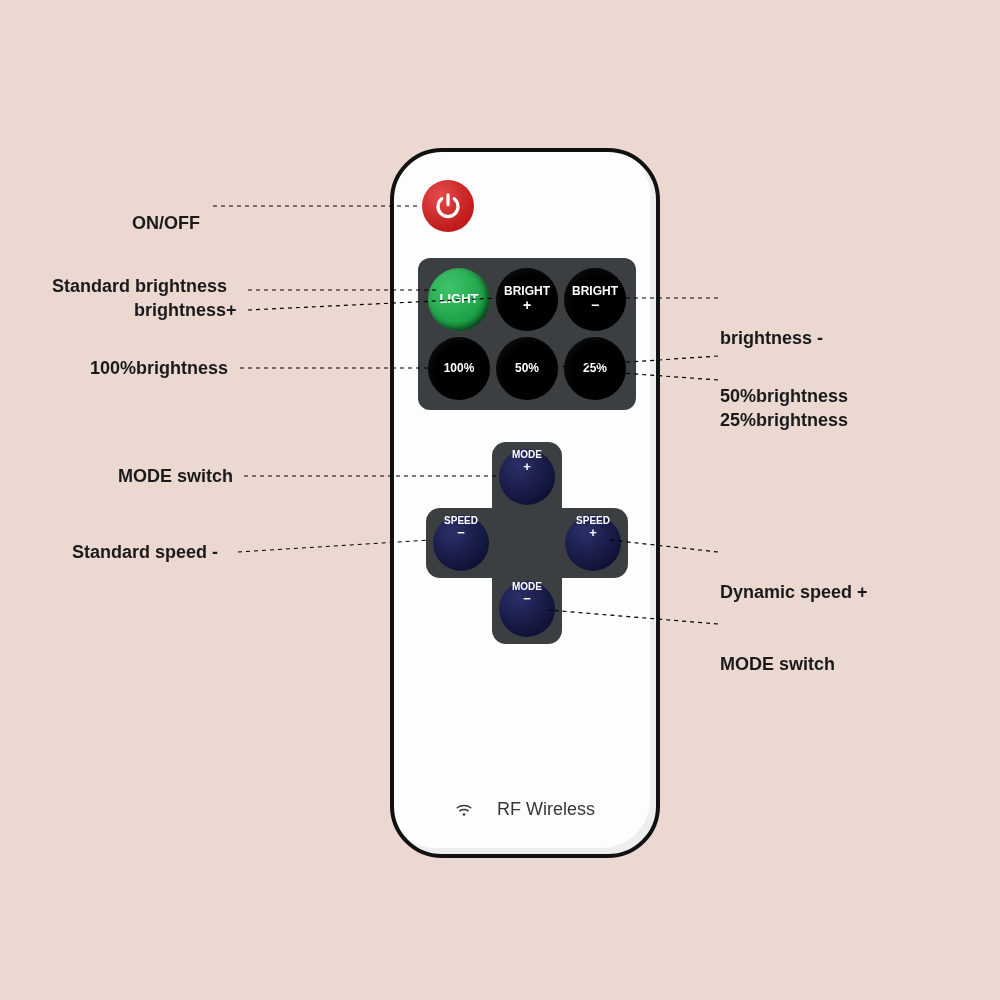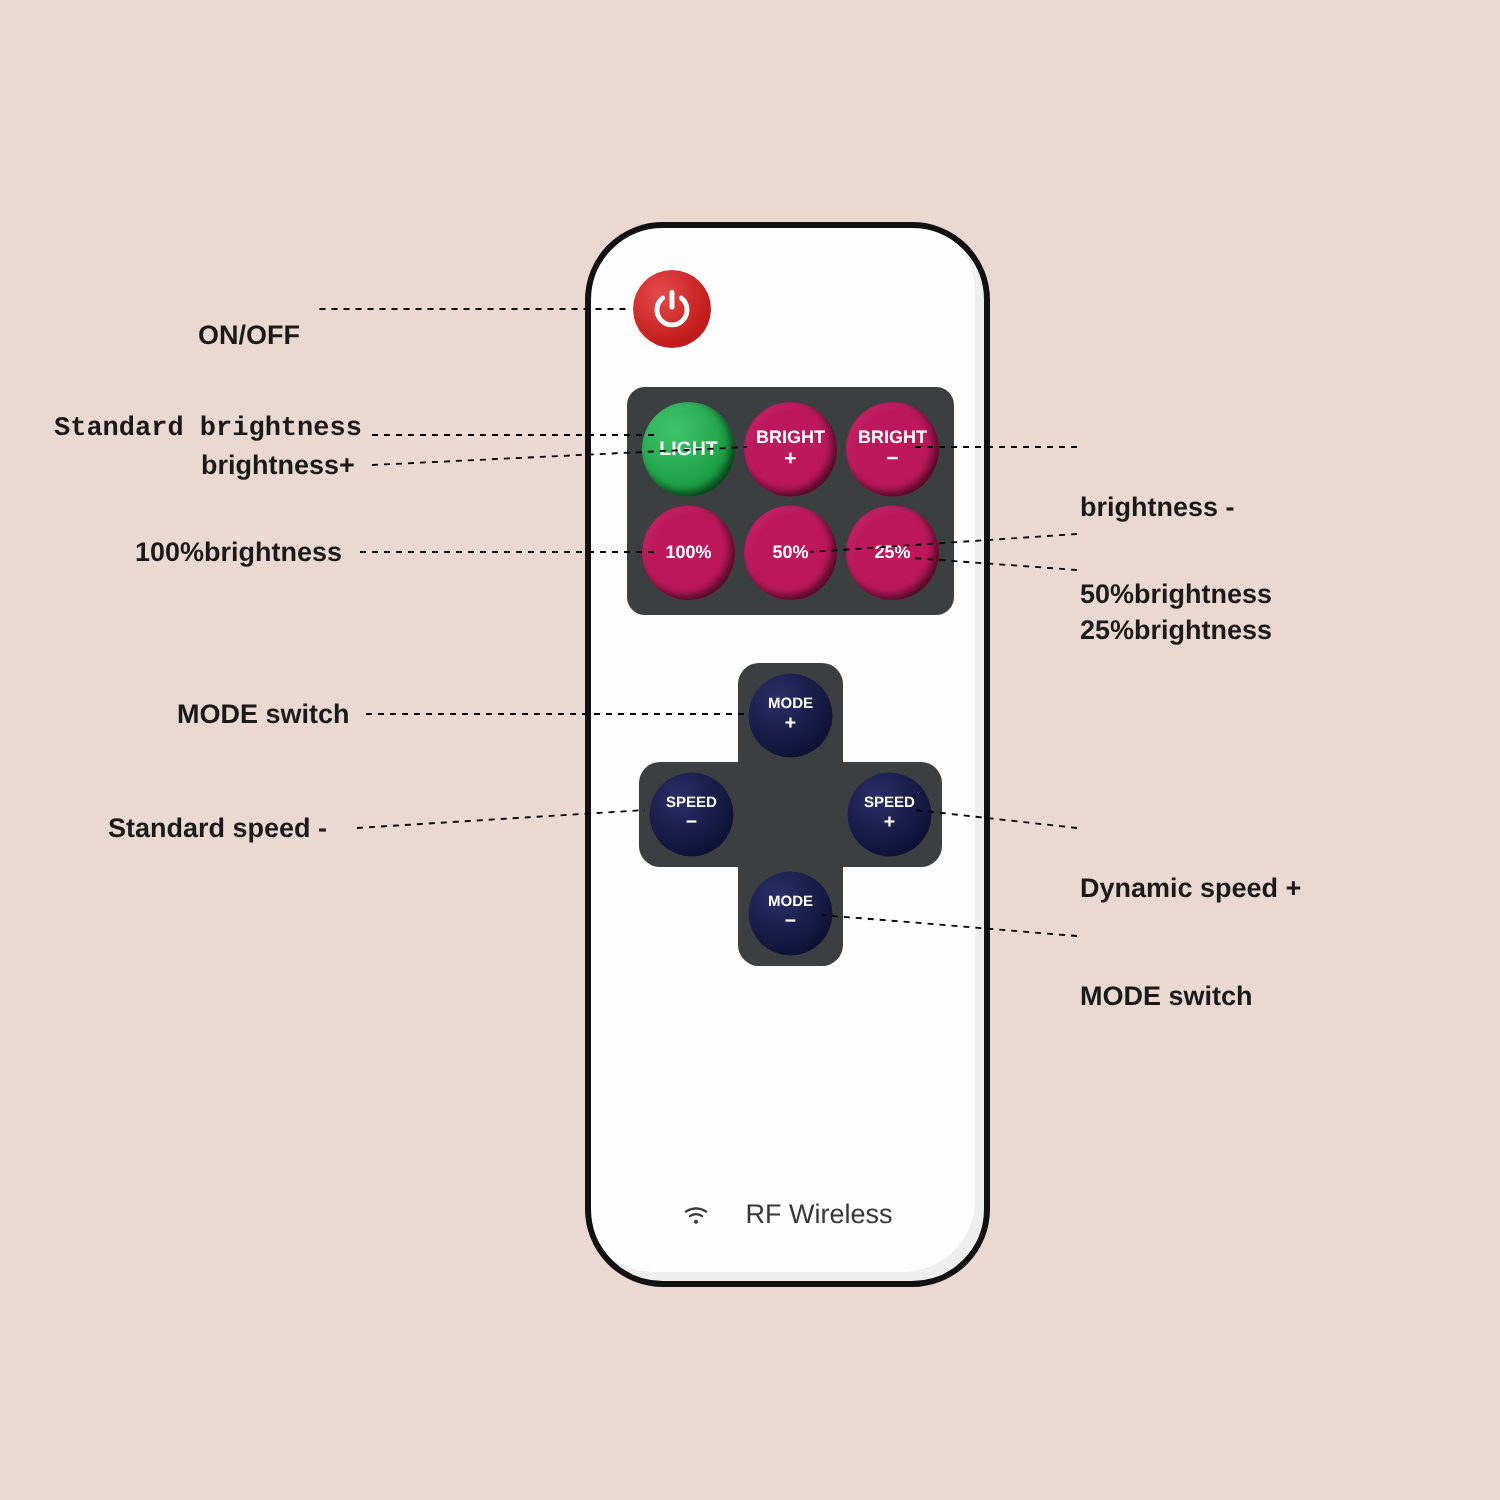--- a/index.html
+++ b/index.html
@@ -50,21 +50,21 @@
     background: #3c3f41;
     border-radius: 12px;
     display: grid;
     grid-template-columns: repeat(3, 1fr);
     grid-template-rows: repeat(2, 1fr);
     gap: 6px;
     padding: 10px;
   }
   .pad6 .btn {
     border-radius: 50%;
-    background: #be185d;
+    background: #000000;
     color: #fff;
     font-weight: 700;
     font-size: 12px;
     display: flex;
     flex-direction: column;
     align-items: center;
     justify-content: center;
     line-height: 1.1;
     box-shadow: inset -3px -3px 6px rgba(0,0,0,.6), inset 3px 3px 6px rgba(255,255,255,.05);
   }
@@ -94,21 +94,20 @@
     width: 56px;
     height: 56px;
     border-radius: 50%;
     background: radial-gradient(circle at 35% 30%, #2b2f68, #0f1236 75%);
     color: #fff;
     font-size: 10px;
     font-weight: 700;
     display: flex;
     flex-direction: column;
     align-items: center;
-    justify-content: center;
     line-height: 1.1;
   }
   .dbtn .sym { font-size: 13px; }
   .dbtn.up    { left: 73px; top: 7px; }
   .dbtn.down  { left: 73px; top: 139px; }
   .dbtn.left  { left: 7px;  top: 73px; }
   .dbtn.right { left: 139px; top: 73px; }
 
   
   .rf {
@@ -213,21 +212,21 @@
       <path fill="none" stroke="#373737" stroke-width="2" stroke-linecap="round" d="M3 9a15 15 0 0 1 18 0"></path>
       <path fill="none" stroke="#373737" stroke-width="2" stroke-linecap="round" d="M6.5 13a10 10 0 0 1 11 0"></path>
       <circle cx="12" cy="18" r="1.8" fill="#373737"></circle>
     </svg>
     <span>RF Wireless</span>
   </div>
 </div>
 
 <div class="label lf" style="left:132px; top:213px;">ON/OFF</div>
 
-<div class="label lf" style="left:36px; top:276px;font-family:Liberation Mono, monospace;">Standard brightness</div>
+<div class="label lf" style="left:52px; top:276px;">Standard brightness</div>
 <div class="label lf" style="left:134px; top:300px;">brightness+</div>
 
 <div class="label lf" style="left:90px; top:358px;">100%brightness</div>
 
 <div class="label lf" style="left:118px; top:466px;">MODE switch</div>
 
 <div class="label lf" style="left:72px; top:542px;">Standard speed -</div>
 
 <div class="label rt" style="left:720px; top:288px;">brightness -</div>
 

